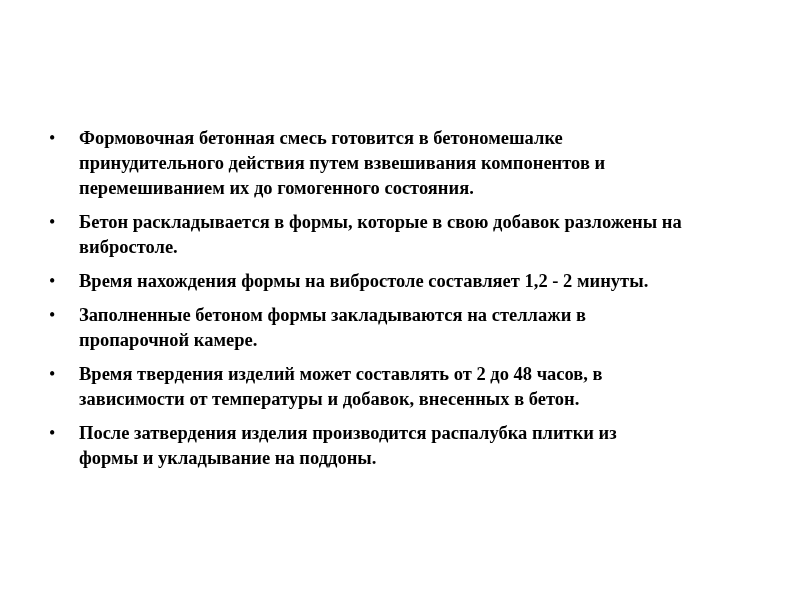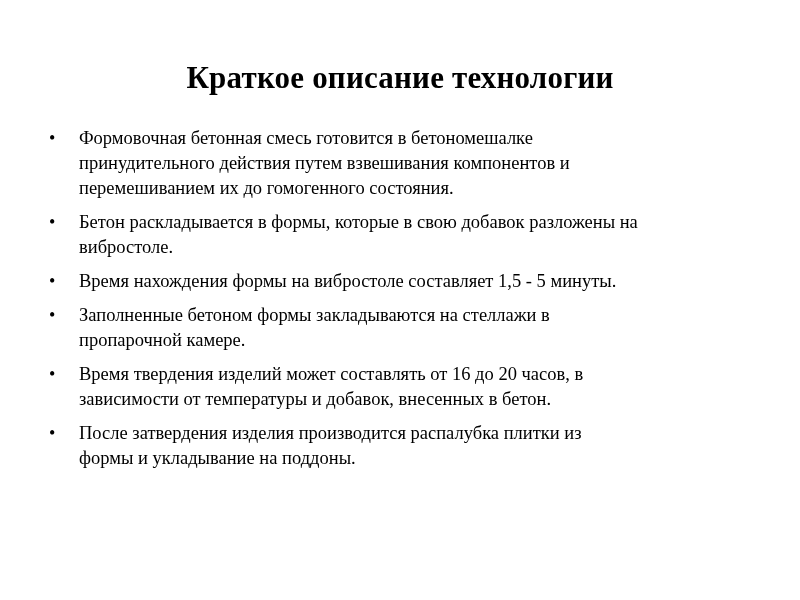--- a/index.html
+++ b/index.html
@@ -52,55 +52,55 @@
       position: absolute;
       left: 2px;
       top: 0;
       width: 10px;
       font-size: 18px;
       line-height: 25px;
     }
     .bullet-text {
       display: block;
       white-space: pre-line;
+      font-weight: bold;
     }
     .condensed .bullet-text {
       transform-origin: left top;
     }
   </style>
 </head>
 <body>
 
 <div class="slide">
-  <div class="title">Краткое описание технологии</div>
 
   <ul class="bullets">
     <li class="bullet">
       <span class="bullet-dot">•</span>
       <span class="bullet-text">Формовочная бетонная смесь готовится в бетономешалке
 принудительного действия путем взвешивания компонентов и
 перемешиванием их до гомогенного состояния.</span>
     </li>
     <li class="bullet condensed">
       <span class="bullet-dot">•</span>
       <span class="bullet-text">Бетон раскладывается в формы, которые в свою добавок разложены на
 вибростоле.</span>
     </li>
     <li class="bullet condensed">
       <span class="bullet-dot">•</span>
-      <span class="bullet-text">Время нахождения формы на вибростоле составляет 1,5 - 5 минуты.</span>
+      <span class="bullet-text">Время нахождения формы на вибростоле составляет 1,2 - 2 минуты.</span>
     </li>
     <li class="bullet condensed">
       <span class="bullet-dot">•</span>
       <span class="bullet-text">Заполненные бетоном формы закладываются на стеллажи в
 пропарочной камере.</span>
     </li>
     <li class="bullet condensed">
       <span class="bullet-dot">•</span>
-      <span class="bullet-text">Время твердения изделий может составлять от 16 до 20 часов, в
+      <span class="bullet-text">Время твердения изделий может составлять от 2 до 48 часов, в
 зависимости от температуры и добавок, внесенных в бетон.</span>
     </li>
     <li class="bullet condensed">
       <span class="bullet-dot">•</span>
       <span class="bullet-text">После затвердения изделия производится распалубка плитки из
 формы и укладывание на поддоны.</span>
     </li>
   </ul>
 </div>
 

